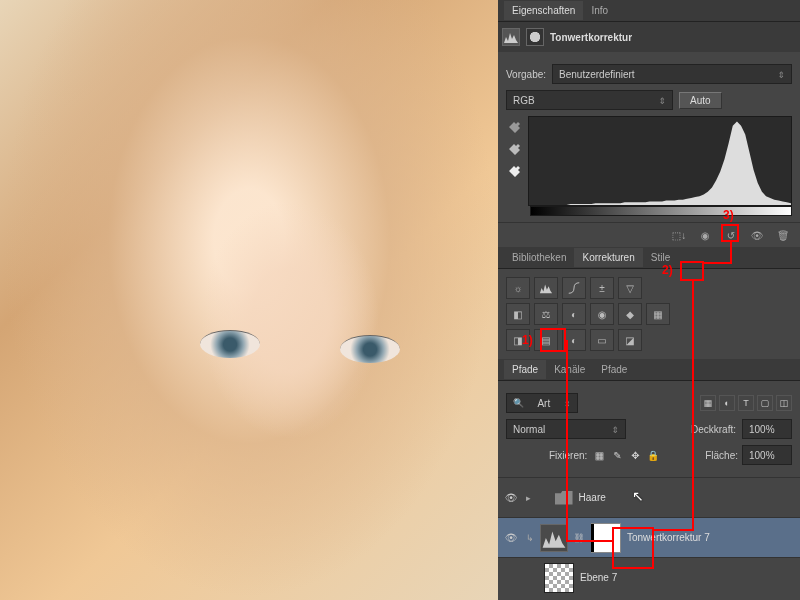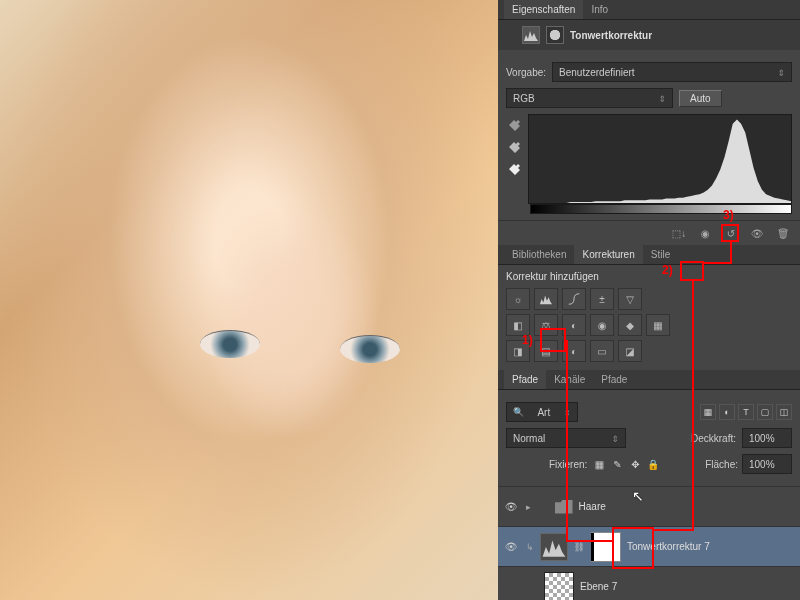--- a/index.html
+++ b/index.html
@@ -63,21 +63,21 @@
     color: #aaa;
     cursor: pointer;
   }
   .tab.active { color: #ddd; background: #454545; }
   .panel-body { padding: 6px 8px; background: #454545; }
   
   .props-header {
     display: flex;
     align-items: center;
     gap: 6px;
-    padding: 6px 24px;
+    padding: 6px 4px;
     background: #3a3a3a;
   }
   .icon-sq { width: 18px; height: 18px; background: #555; display: inline-flex; align-items: center; justify-content: center; border: 1px solid #666; }
   .row { display: flex; align-items: center; gap: 6px; margin: 6px 0; }
   .dropdown {
     background: #333;
     border: 1px solid #222;
     color: #ccc;
     padding: 2px 6px;
     height: 20px;
@@ -260,21 +260,20 @@
     <div class="foot-icon">👁</div>
     <div class="foot-icon">🗑</div>
   </div>
 
   <div class="panel-tabs">
     <div class="tab">Bibliotheken</div>
     <div class="tab active">Korrekturen</div>
     <div class="tab">Stile</div>
   </div>
   <div class="panel-body">
-    <div style="color:#ddd;font-size:10px;margin-bottom:4px">Korrektur hinzufügen</div>
     <div class="adj-grid">
       <div class="adj-icon sun"></div>
       <div class="adj-icon">
           <svg viewBox="0 0 16 16">
             <path d="M1 14 L3 8 L5 12 L7 4 L9 10 L11 6 L13 11 L15 14 Z" fill="#ccc"></path>
           </svg>
         </div>
       <div class="adj-icon">
           <svg viewBox="0 0 16 16">
             <path d="M2 14 Q8 14 8 8 Q8 2 14 2" stroke="#ccc" fill="none"></path>

